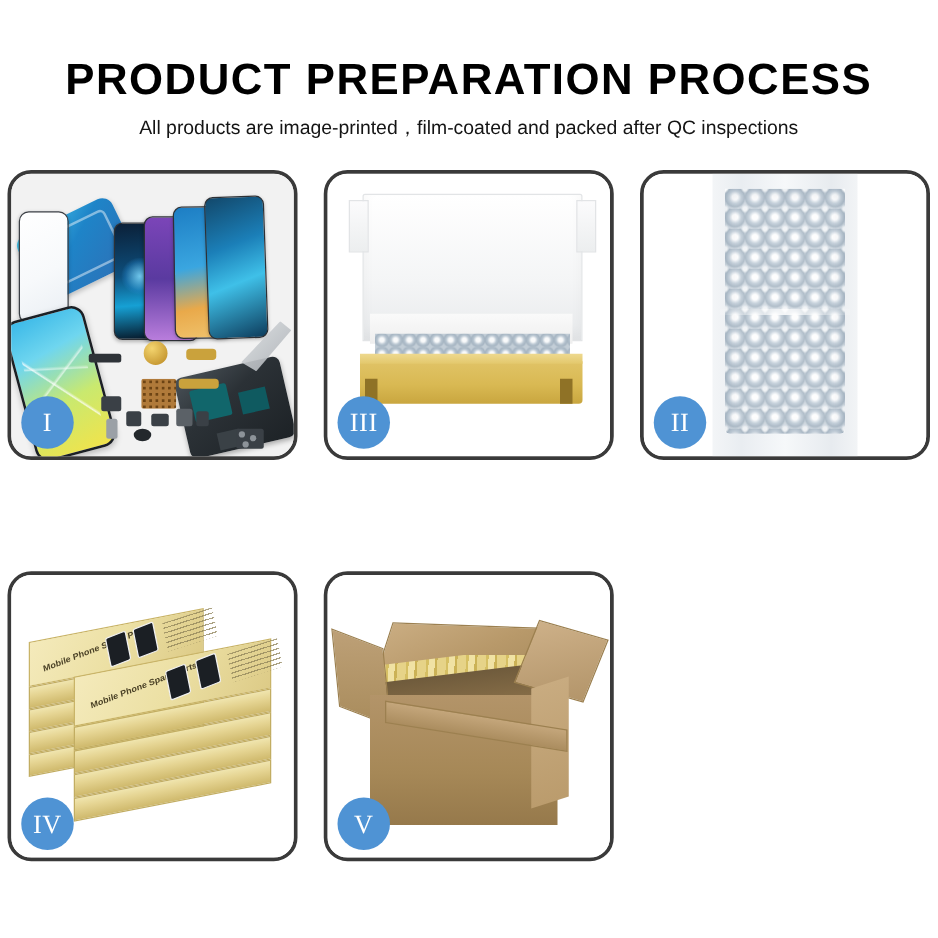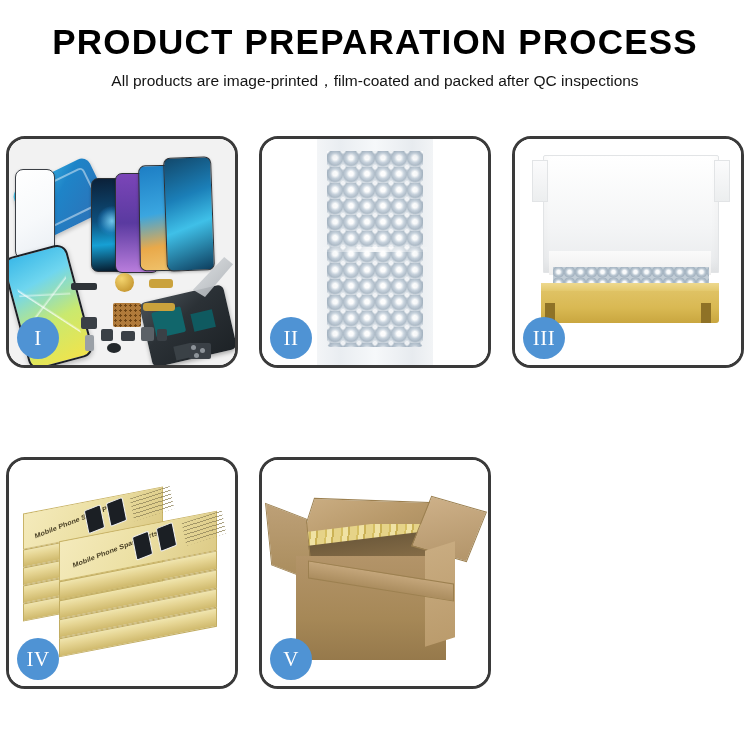--- a/index.html
+++ b/index.html
@@ -11,21 +11,21 @@
     width: 750px;
     height: 750px;
     font-family: "Liberation Sans", sans-serif;
     overflow: hidden;
     position: relative;
   }
 
   
   .header {
     width: 750px;
-    padding-top: 22px;
+    padding-top: 44px;
     text-align: center;
   }
   .title {
     font-family: "Liberation Sans", sans-serif;
     font-size: 35px;
     font-weight: 700;
     letter-spacing: 1.2px;
     color: #000000;
     line-height: 40px;
     white-space: nowrap;
@@ -414,37 +414,37 @@
         <div class="pt sq6"></div>
         <div class="pt cam"></div>
         <div class="pt screws"></div>
       </div>
     </div>
     <div class="badge">I</div>
   </div>
 
   <div class="panel">
     <div class="panel-inner">
-      <div class="p2-bg"></div>
-      <div class="wrap-sheet"></div>
-      <div class="bubbles"></div>
-      <div class="wrap-seam"></div>
-    </div>
-    <div class="badge">II</div>
-  </div>
-
-  <div class="panel">
-    <div class="panel-inner">
       <div class="p3-bg"></div>
       <div class="box3-lid"></div>
       <div class="box3-foam"></div>
       <div class="box3-bubble"></div>
       <div class="box3-tray"></div>
     </div>
     <div class="badge">III</div>
+  </div>
+
+  <div class="panel">
+    <div class="panel-inner">
+      <div class="p2-bg"></div>
+      <div class="wrap-sheet"></div>
+      <div class="bubbles"></div>
+      <div class="wrap-seam"></div>
+    </div>
+    <div class="badge">II</div>
   </div>
 
   <div class="panel">
     <div class="panel-inner">
       <div class="p4-bg"></div>
       <div class="stack">
         <div class="slab l4"></div>
         <div class="slab l3"></div>
         <div class="slab l2"></div>
         <div class="slab l1"></div>

